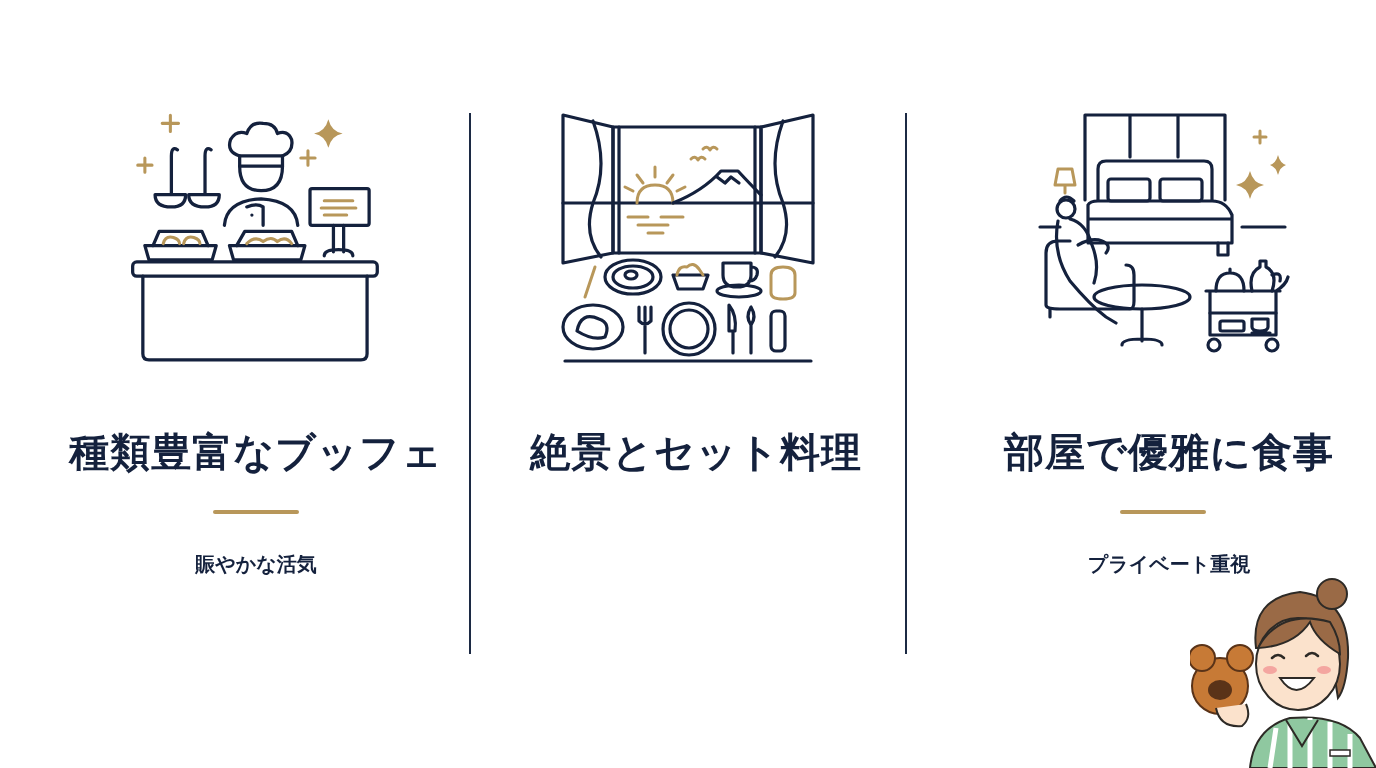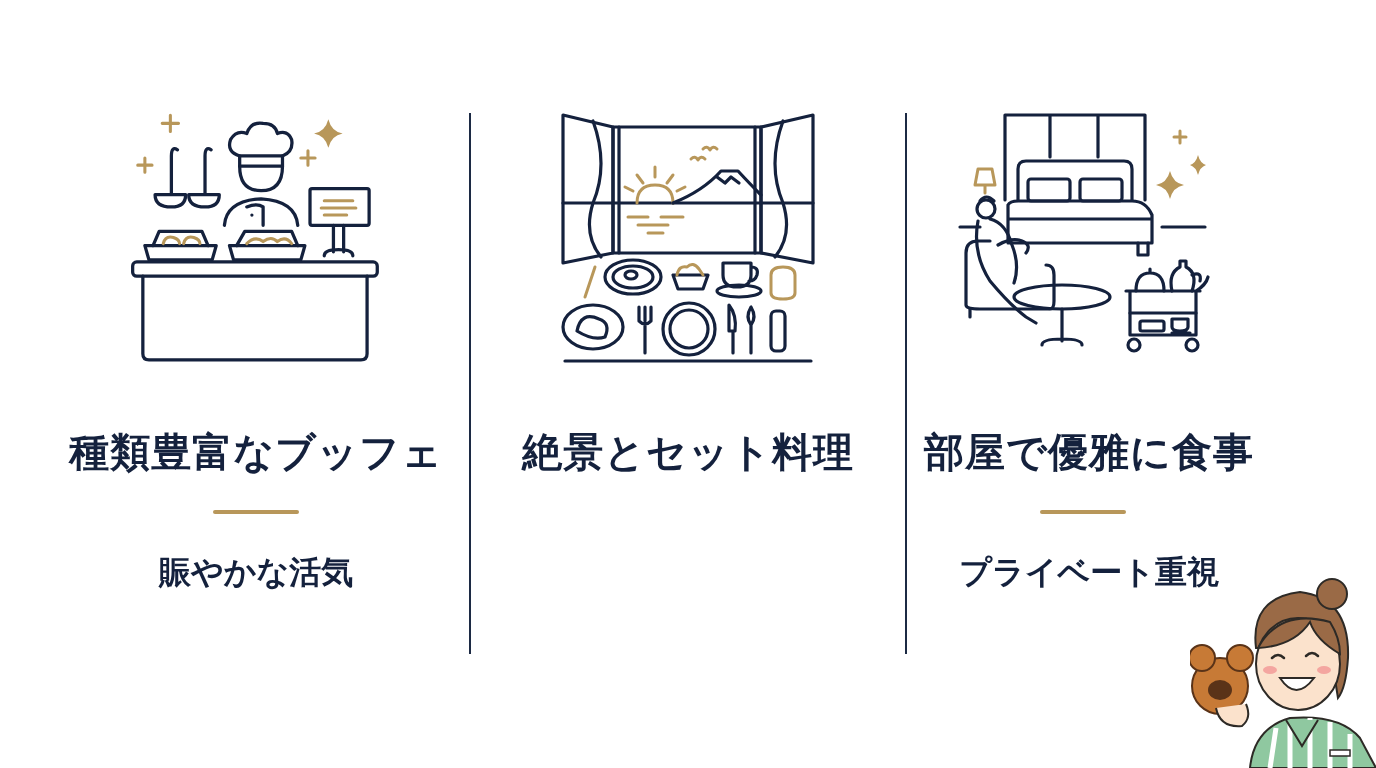--- a/index.html
+++ b/index.html
@@ -8,40 +8,40 @@
       background: #ffffff;
       font-family: "DejaVu Sans", "Liberation Sans", sans-serif;
       color: #14213d;
       position: relative;
     }
     .panel {
       position: absolute; top: 0; height: 768px;
       display: flex; flex-direction: column; align-items: center;
     }
     .panel-1 { left: 0; width: 444px; }
-    .panel-2 { left: 470px; width: 436px; }
-    .panel-3 { left: 866px; width: 382px; }
+    .panel-2 { left: 470px; width: 436px; padding-left: 16px; }
+    .panel-3 { left: 946px; width: 382px; }
     .illus { position: absolute; top: 105px; width: 270px; height: 265px; }
     .panel-1 .illus { left: 122px; }
     .panel-2 .illus { left: 83px; }
     .panel-3 .illus { left: 84px; }
     .title {
       position: absolute; top: 425px; left: 0; right: 0;
       text-align: center; font-size: 40px; font-weight: bold;
       letter-spacing: 1px; color: #14213d; white-space: nowrap;
     }
     .accent {
       position: absolute; top: 510px; width: 86px; height: 4px;
       border-radius: 2px; background: #b8975a;
     }
     .panel-1 .accent { left: 213px; }
     .panel-3 .accent { left: 174px; }
     .subtitle {
       position: absolute; top: 551px; left: 0; right: 0;
-      text-align: center; font-size: 32px; font-weight: bold;
+      text-align: center; font-size: 20px; font-weight: bold;
       color: #14213d; white-space: nowrap;
     }
     .panel-1 .title, .panel-1 .subtitle { left: 0; width: 512px; }
     .panel-3 .title { left: 0; width: 446px; }
     .panel-3 .subtitle { left: 0; width: 446px; }
     .vdivider {
       position: absolute; top: 113px; height: 541px; width: 2px;
       background: #1c2a44;
     }
     .vdivider-1 { left: 469px; }

